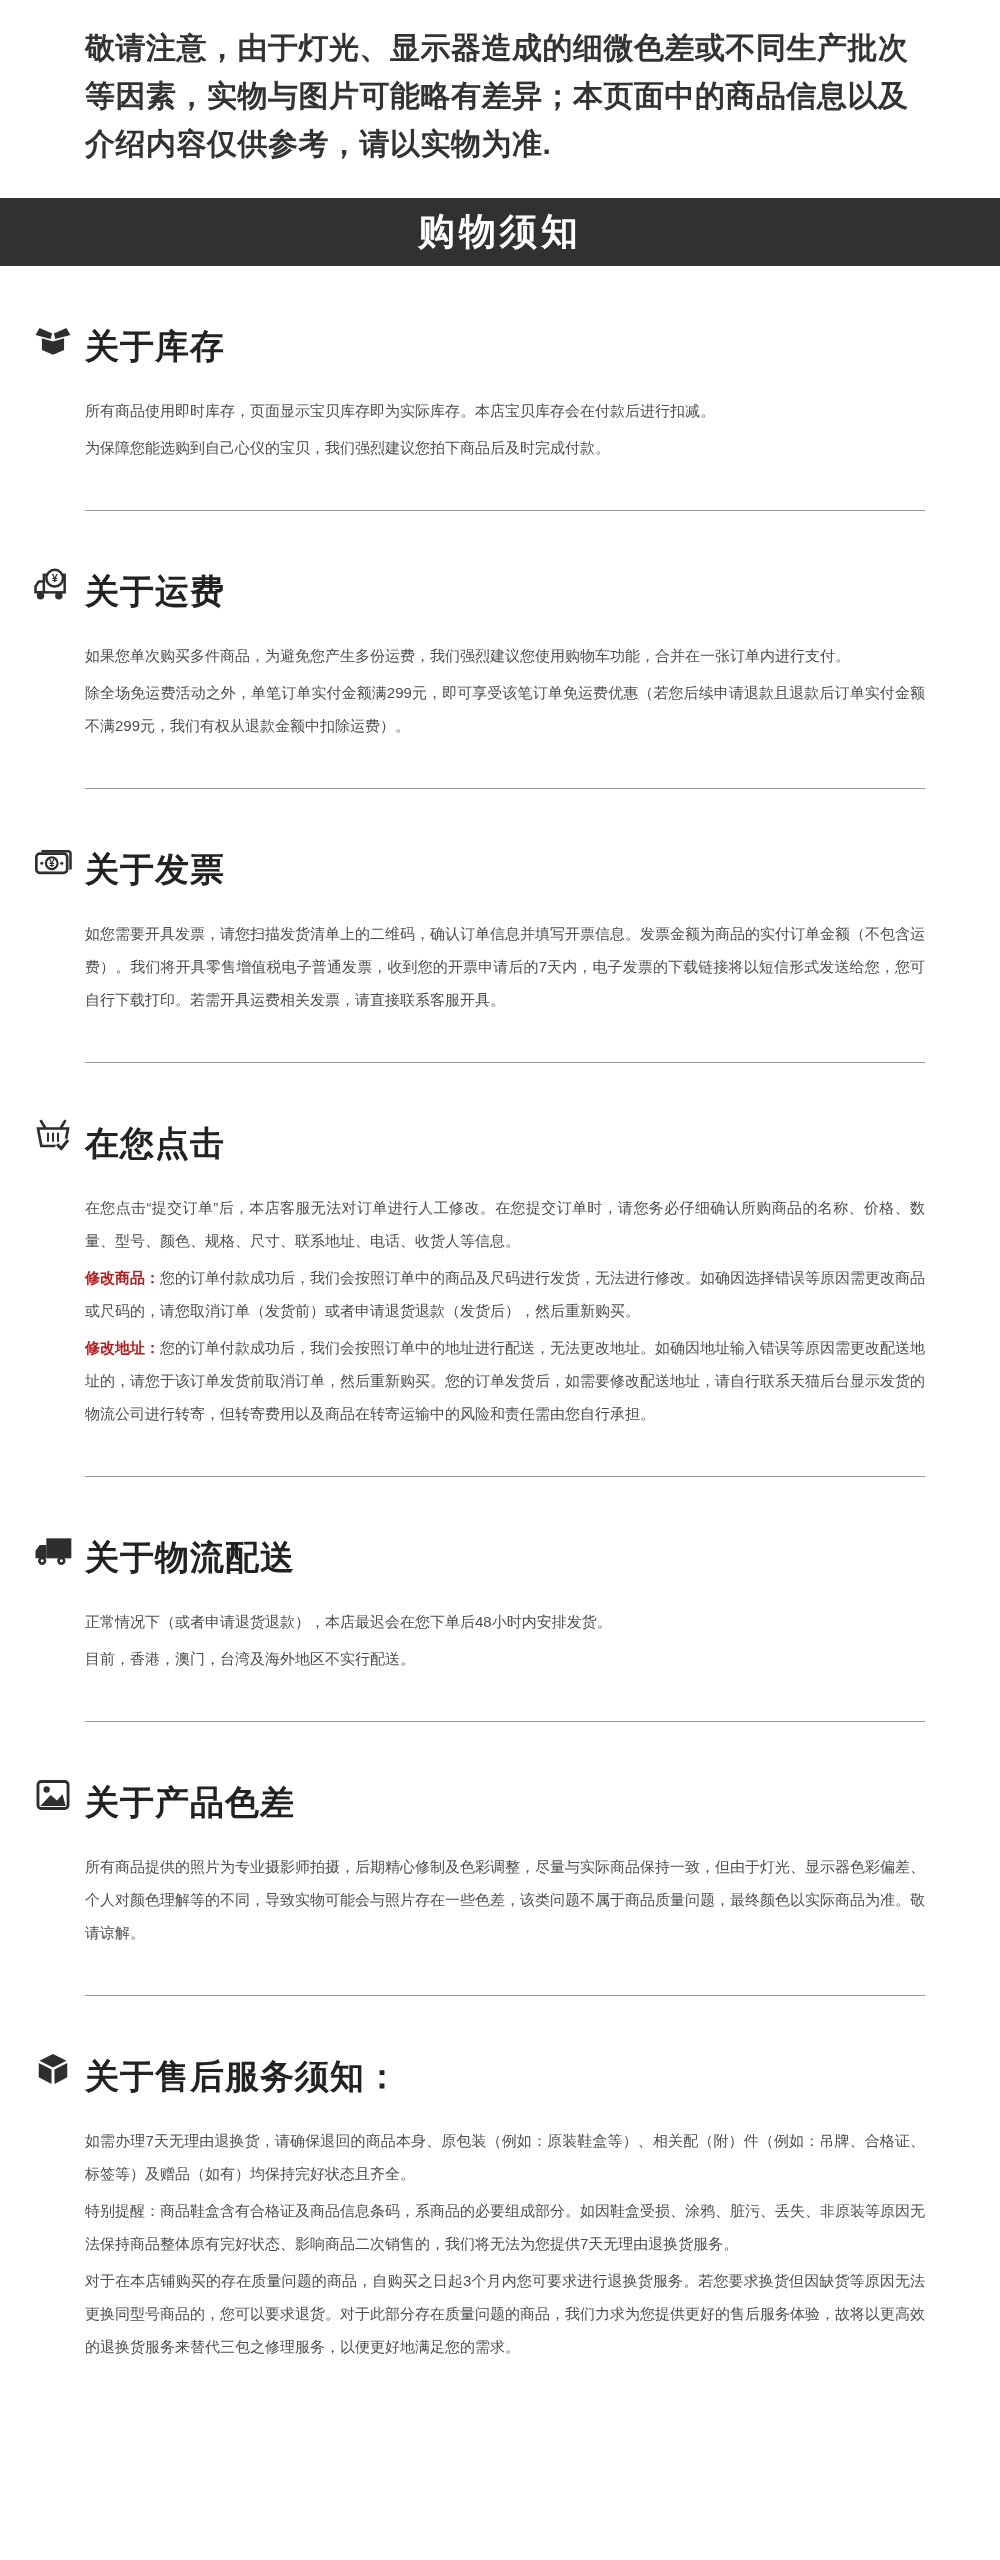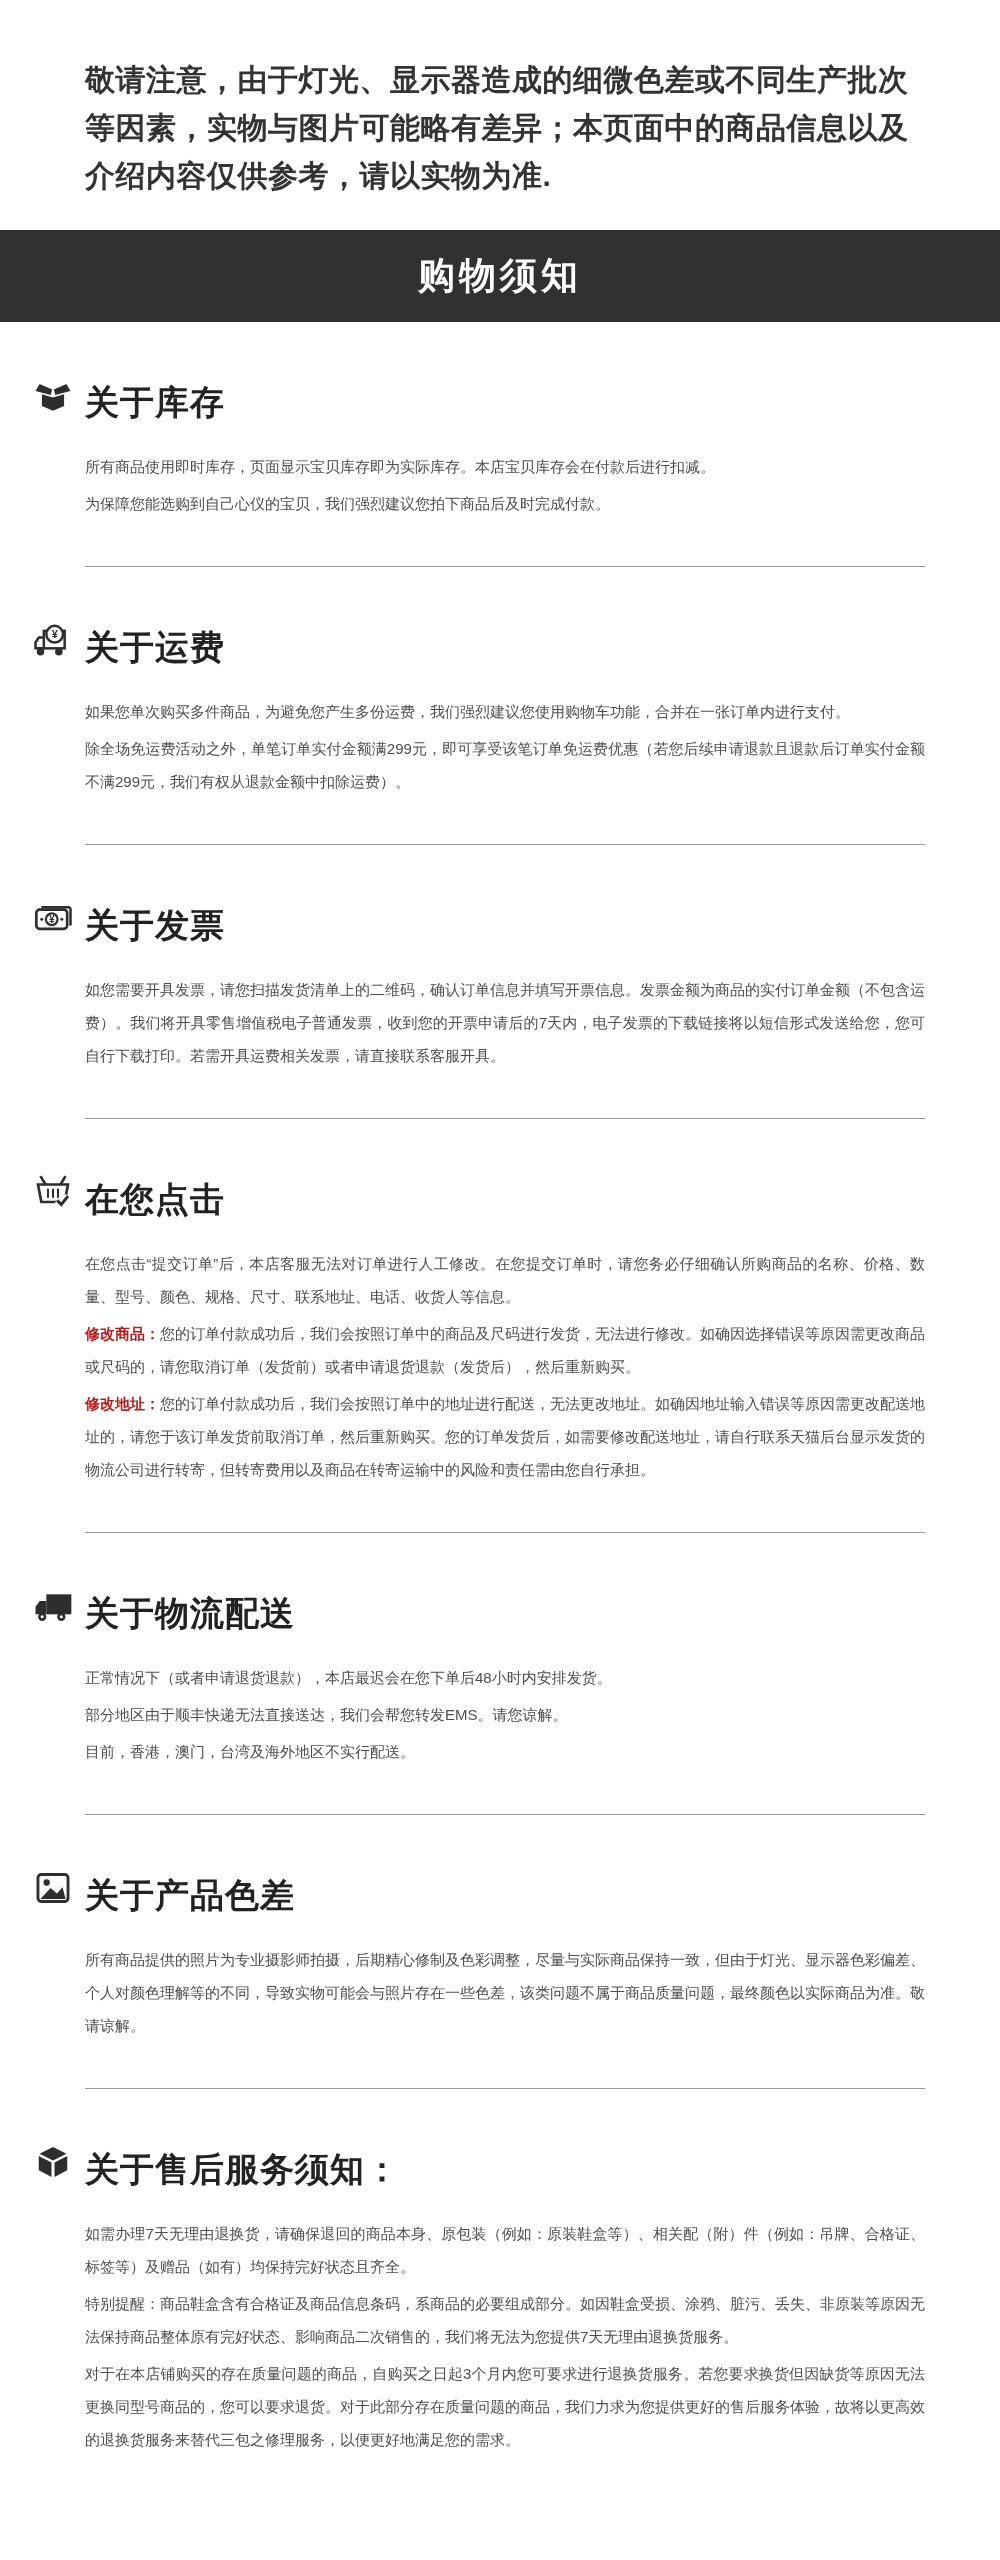--- a/index.html
+++ b/index.html
@@ -3,26 +3,26 @@
 <meta charset="utf-8">
 <style>
   html,body{margin:0;padding:0;}
   body{
     width:1000px;height:2560px;overflow:hidden;
     background:#ffffff;
     font-family:"Liberation Sans","DejaVu Sans",sans-serif;
     -webkit-font-smoothing:antialiased;
   }
   .top-notice{
-    padding:56px 85px 0 85px;
+    padding:24px 85px 0 85px;
     font-size:30px;font-weight:700;color:#333333;
     line-height:48px;letter-spacing:0.5px;
   }
   .banner{
-    margin-top:30px;height:92px;background:#313131;
+    margin-top:30px;height:68px;background:#313131;
     display:flex;align-items:center;justify-content:center;
   }
   .banner-title{
     color:#ffffff;font-size:37px;font-weight:700;letter-spacing:4px;
   }
   .sections{padding:0 85px;width:840px;}
   .section-header{
     display:flex;align-items:center;
     margin:42px 0 24px -52px;
   }
@@ -144,21 +144,20 @@
             <path d="M16 18 H8 L3 25 V34 H16 Z" fill="#2e2e2e"></path>
             <circle cx="11" cy="37" r="5" fill="#2e2e2e"></circle>
             <circle cx="34" cy="37" r="5" fill="#2e2e2e"></circle>
             <circle cx="11" cy="37" r="1.8" fill="#ffffff"></circle>
             <circle cx="34" cy="37" r="1.8" fill="#ffffff"></circle>
           </svg>
         </span>
         <span class="section-title">关于物流配送</span>
       </div>
       <p><b></b><span>正常情况下（或者申请退货退款），本店最迟会在您下单后48小时内安排发货。</span></p>
-      <p><b></b><span>部分地区由于顺丰快递无法直接送达，我们会帮您转发EMS。请您谅解。</span></p>
       <p><b></b><span>目前，香港，澳门，台湾及海外地区不实行配送。</span></p>
       <div class="divider"></div>
     </div>
 
     <div class="section">
       <div class="section-header">
         <span class="icon-wrap">
           <svg width="38" height="38" viewBox="0 0 48 48">
             <rect x="5" y="7" width="38" height="34" rx="4" fill="none" stroke="#2e2e2e" stroke-width="3.6"></rect>
             <circle cx="16" cy="17" r="4" fill="#2e2e2e"></circle>

